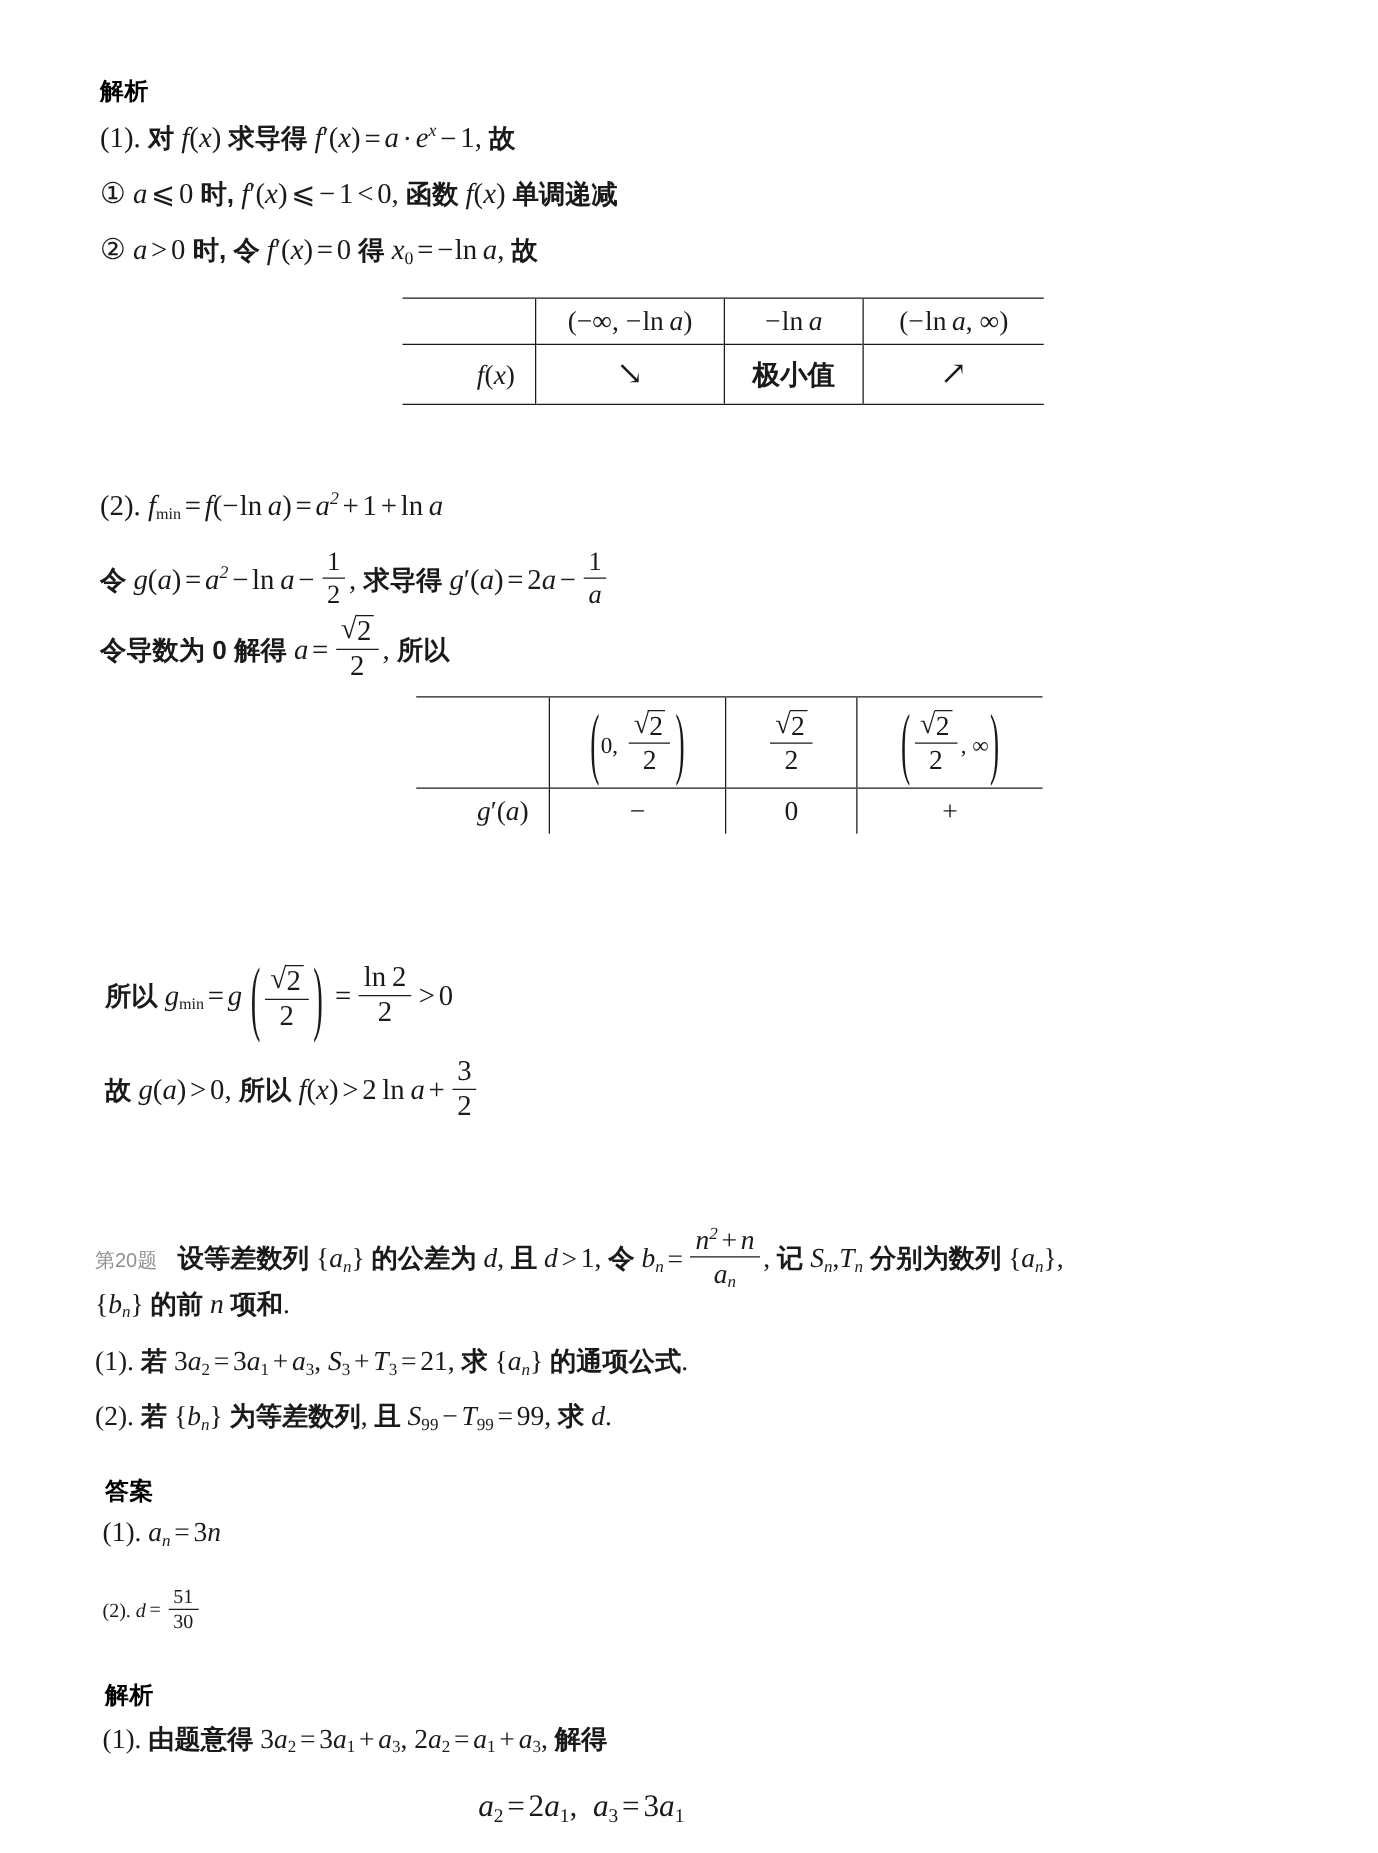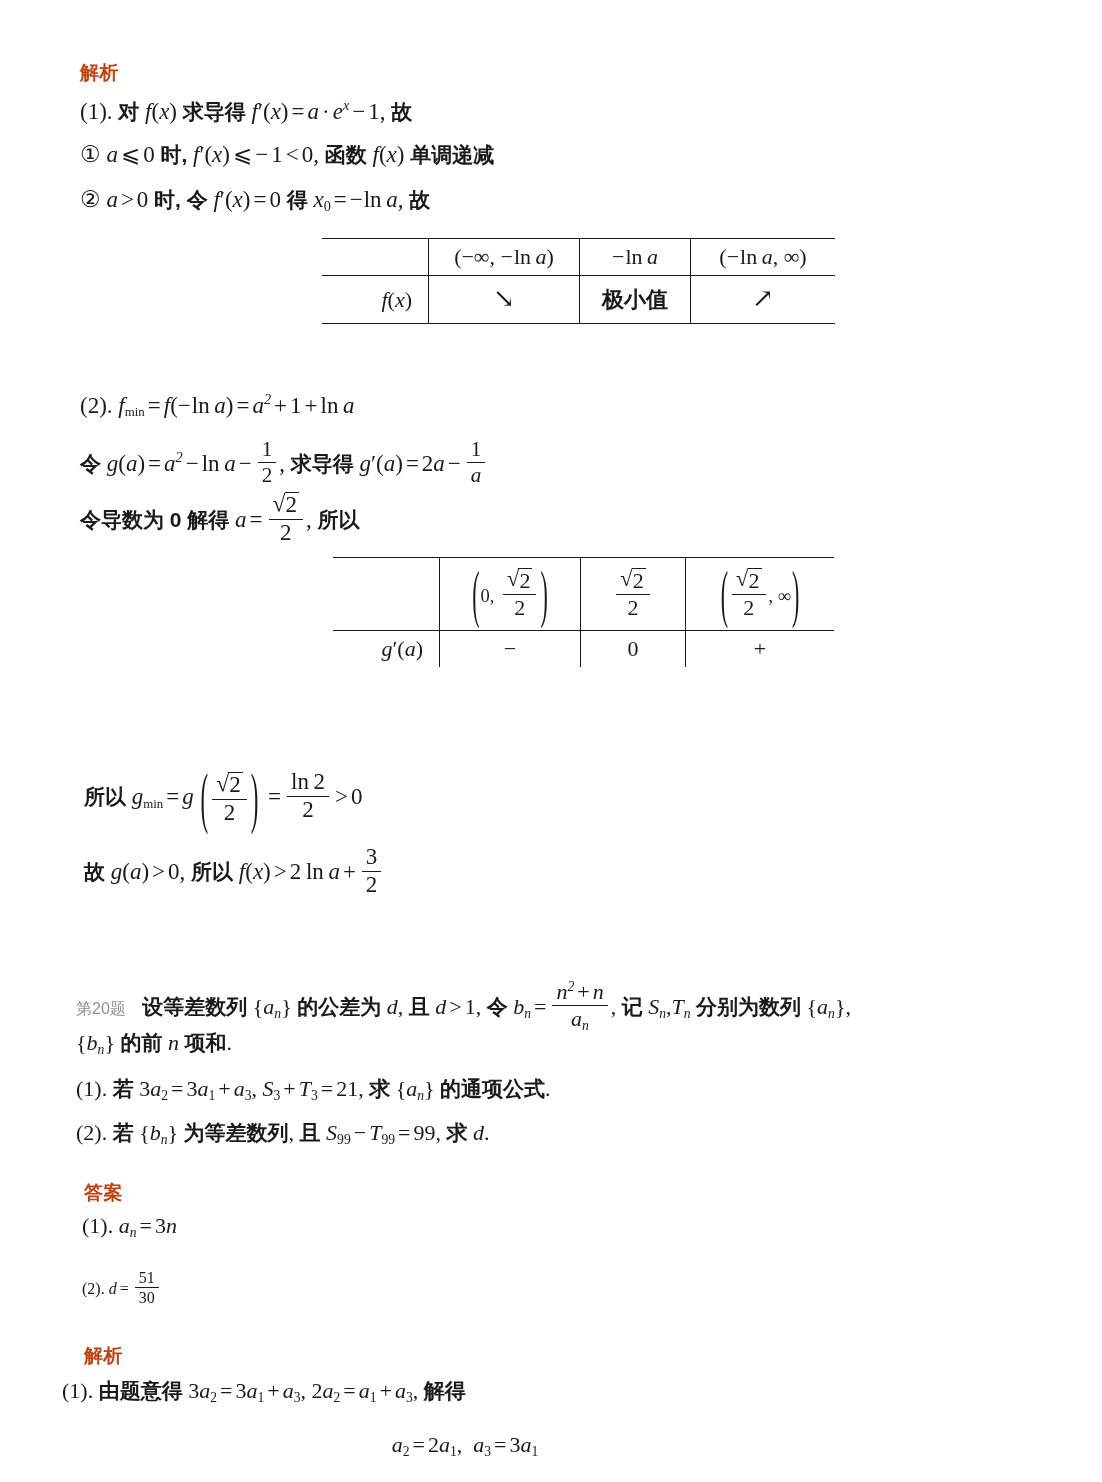--- a/index.html
+++ b/index.html
@@ -15,21 +15,21 @@
     color: #1a1a1a;
     overflow: hidden;
   }
   .page {
     position: relative;
     width: 1102px;
     height: 1482px;
     padding: 0;
   }
   .section-head {
-    color: #c2410c;
+    color: #000000;
     font-family: "Liberation Sans", "DejaVu Sans", sans-serif;
     font-weight: bold;
     font-size: 19px;
     letter-spacing: 0.5px;
   }
   .line {
     font-size: 23px;
     line-height: 1.0;
     color: #1a1a1a;
     white-space: nowrap;
@@ -325,26 +325,26 @@
 
   <div class="abs line" style="left:82px; top:1269px; font-size:16px;">
     <span class="rm">(2).</span>
     <span class="mi">d</span><span class="op">=</span><span class="frac big"><span class="num mn">51</span><span class="den mn">30</span></span>
   </div>
 
   <div class="abs" style="left:84px; top:1343px;">
     <span class="section-head">解析</span>
   </div>
 
-  <div class="abs line" style="left:62px; top:1380px; font-size:22px;">
+  <div class="abs line" style="left:82px; top:1380px; font-size:22px;">
     <span class="rm">(1).</span>
     <span class="cjk">由题意得</span>
     <span class="mn">3</span><span class="mi">a</span><sub class="sbn">2</sub><span class="op">=</span><span class="mn">3</span><span class="mi">a</span><sub class="sbn">1</sub><span class="op">+</span><span class="mi">a</span><sub class="sbn">3</sub><span class="rm">,</span>
     <span class="mn">2</span><span class="mi">a</span><sub class="sbn">2</sub><span class="op">=</span><span class="mi">a</span><sub class="sbn">1</sub><span class="op">+</span><span class="mi">a</span><sub class="sbn">3</sub><span class="rm">,</span>
     <span class="cjk">解得</span>
   </div>
 
-  <div class="abs centered-eq" style="left:0; top:1432px; width:930px; font-size:22px;">
+  <div class="abs centered-eq" style="left:0; top:1432px; width:930px; font-size:25px;">
     <span class="mi">a</span><sub class="sbn">2</sub><span class="op">=</span><span class="mn">2</span><span class="mi">a</span><sub class="sbn">1</sub><span class="rm">,</span>&nbsp;
     <span class="mi">a</span><sub class="sbn">3</sub><span class="op">=</span><span class="mn">3</span><span class="mi">a</span><sub class="sbn">1</sub>
   </div>
 
 </div>
 
 </body></html>

